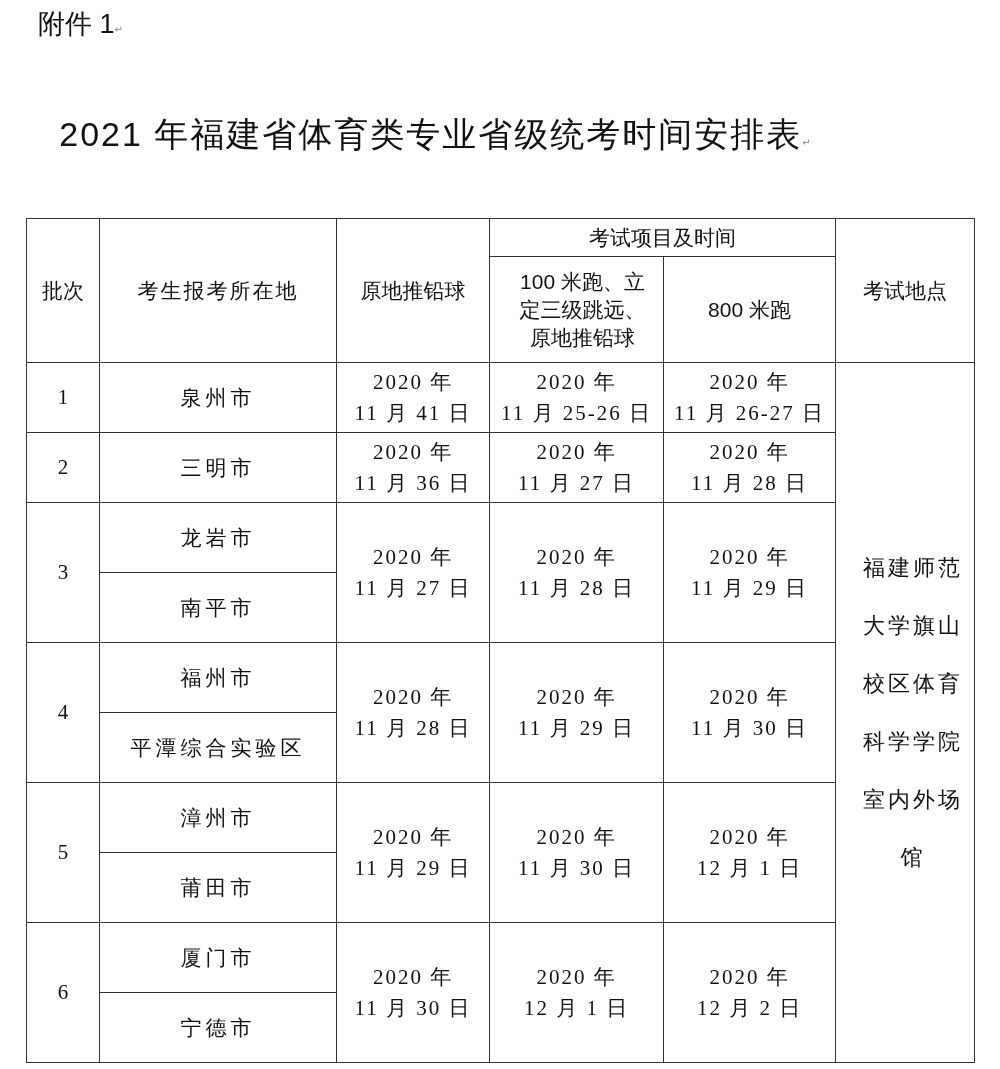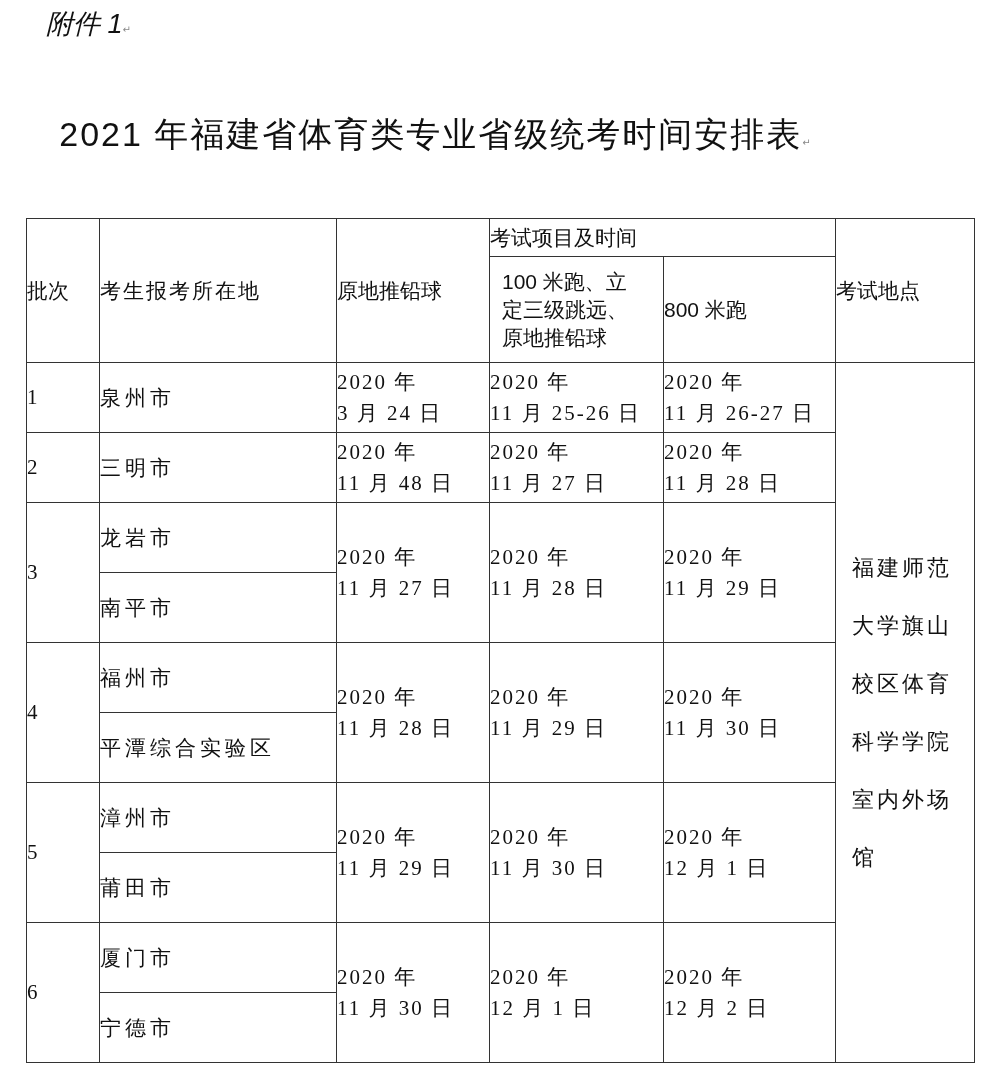--- a/index.html
+++ b/index.html
@@ -1,22 +1,22 @@
 <!DOCTYPE html>
 <html><head>
 <meta charset="utf-8">
 <style>
   html, body { margin: 0; padding: 0; background: #ffffff; }
   body { width: 1000px; height: 1069px; position: relative; overflow: hidden; color: #111; }
   .sans { font-family: "Liberation Sans", "DejaVu Sans", sans-serif; }
-  .attachment { position: absolute; left: 46px; top: 6px; font-size: 27px; font-style: italic; }
+  .attachment { position: absolute; left: 38px; top: 6px; font-size: 27px; }
   .title { position: absolute; left: 0; width: 872px; top: 112px; text-align: center; font-size: 34px; letter-spacing: 2px; padding-left: -10px; }
   .mark { font-size: 10px; color: #888; }
   table.sched { position: absolute; left: 26px; top: 218px; border-collapse: collapse; table-layout: fixed; }
-  table.sched td { border: 1.5px solid #333; text-align: left; vertical-align: middle; padding: 0; }
+  table.sched td { border: 1.5px solid #333; text-align: center; vertical-align: middle; padding: 0; }
   .hdr { font-family: "Liberation Sans", "DejaVu Sans", sans-serif; font-size: 21px; }
   .cell { font-family: "Liberation Serif", "DejaVu Serif", serif; font-size: 21px; line-height: 31px; letter-spacing: 2px; margin-left: 24px; }
   .city { font-family: "Liberation Serif", "DejaVu Serif", serif; font-size: 21px; letter-spacing: 4px; }
   .batch { font-family: "Liberation Serif", "DejaVu Serif", serif; font-size: 21px; }
   .venue { font-family: "Liberation Serif", "DejaVu Serif", serif; font-size: 22px; line-height: 58px; letter-spacing: 3px; text-align: left; padding-left: 16px !important; }
   .events-hdr { line-height: 28px; text-align: left; padding-left: 12px !important; }
   .line { display: block; }
 </style>
 </head>
 <body>
@@ -49,21 +49,21 @@
       <span class="line">原地推铅球</span>
     </td>
     <td class="hdr">800 米跑</td>
   </tr>
 
   <tr style="height:70px">
     <td class="batch">1</td>
     <td class="city">泉州市</td>
     <td class="cell">
           <span class="line">2020 年</span>
-          <span class="line">3 月 24 日</span>
+          <span class="line">11 月 41 日</span>
         </td>
     <td class="cell">
           <span class="line">2020 年</span>
           <span class="line">11 月 25-26 日</span>
         </td>
     <td class="cell">
           <span class="line">2020 年</span>
           <span class="line">11 月 26-27 日</span>
         </td>
     <td rowspan="10" class="venue">
@@ -74,21 +74,21 @@
       <span class="line">室内外场</span>
       <span class="line">馆</span>
     </td>
   </tr>
 
   <tr style="height:70px">
     <td class="batch">2</td>
     <td class="city">三明市</td>
     <td class="cell">
           <span class="line">2020 年</span>
-          <span class="line">11 月 48 日</span>
+          <span class="line">11 月 36 日</span>
         </td>
     <td class="cell">
           <span class="line">2020 年</span>
           <span class="line">11 月 27 日</span>
         </td>
     <td class="cell">
           <span class="line">2020 年</span>
           <span class="line">11 月 28 日</span>
         </td>
   </tr>

